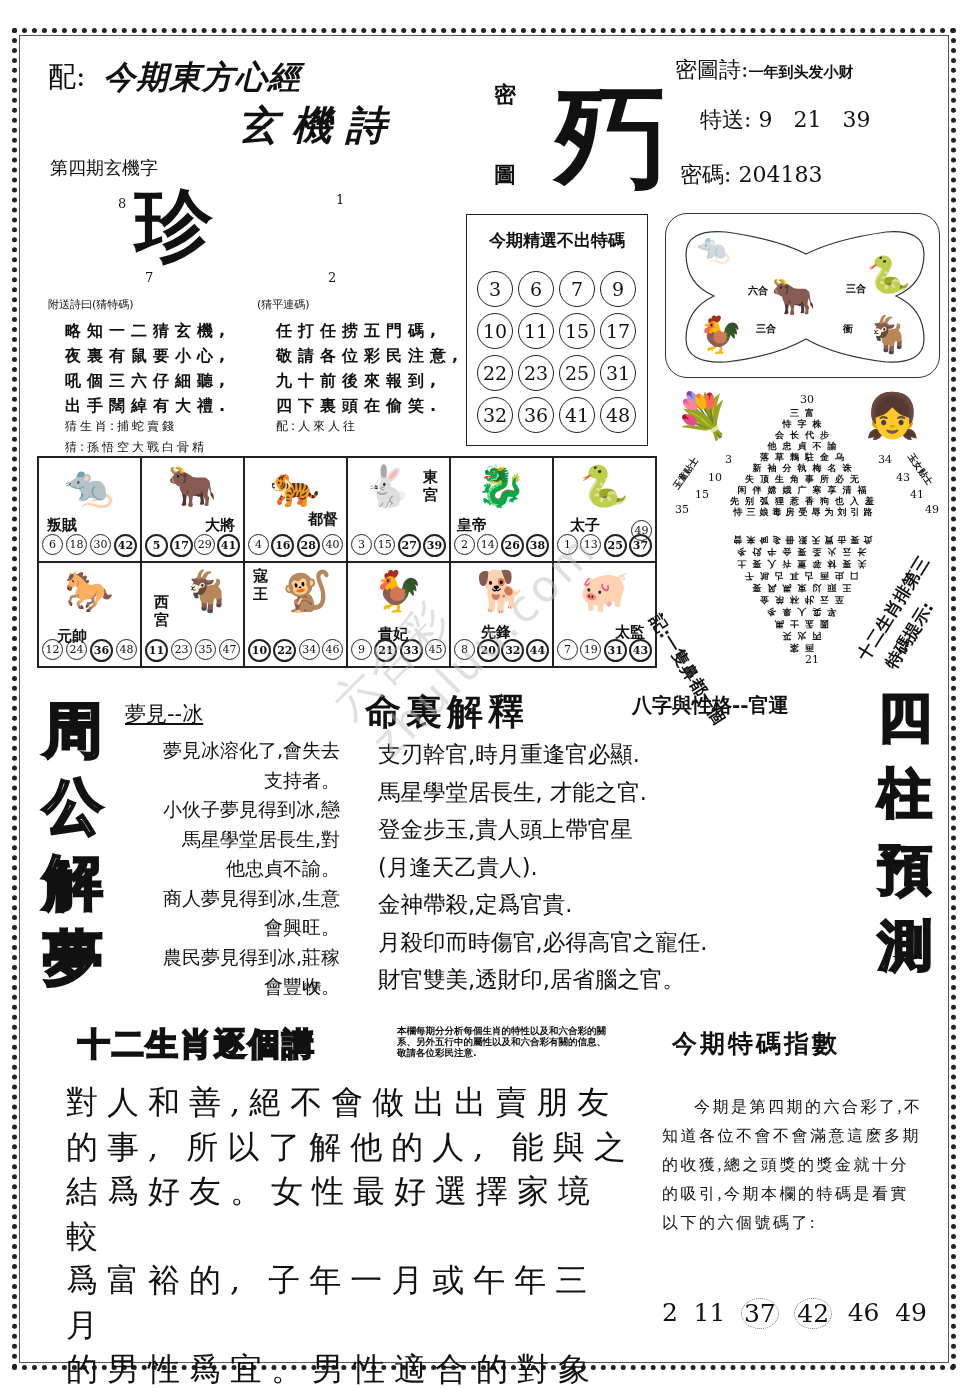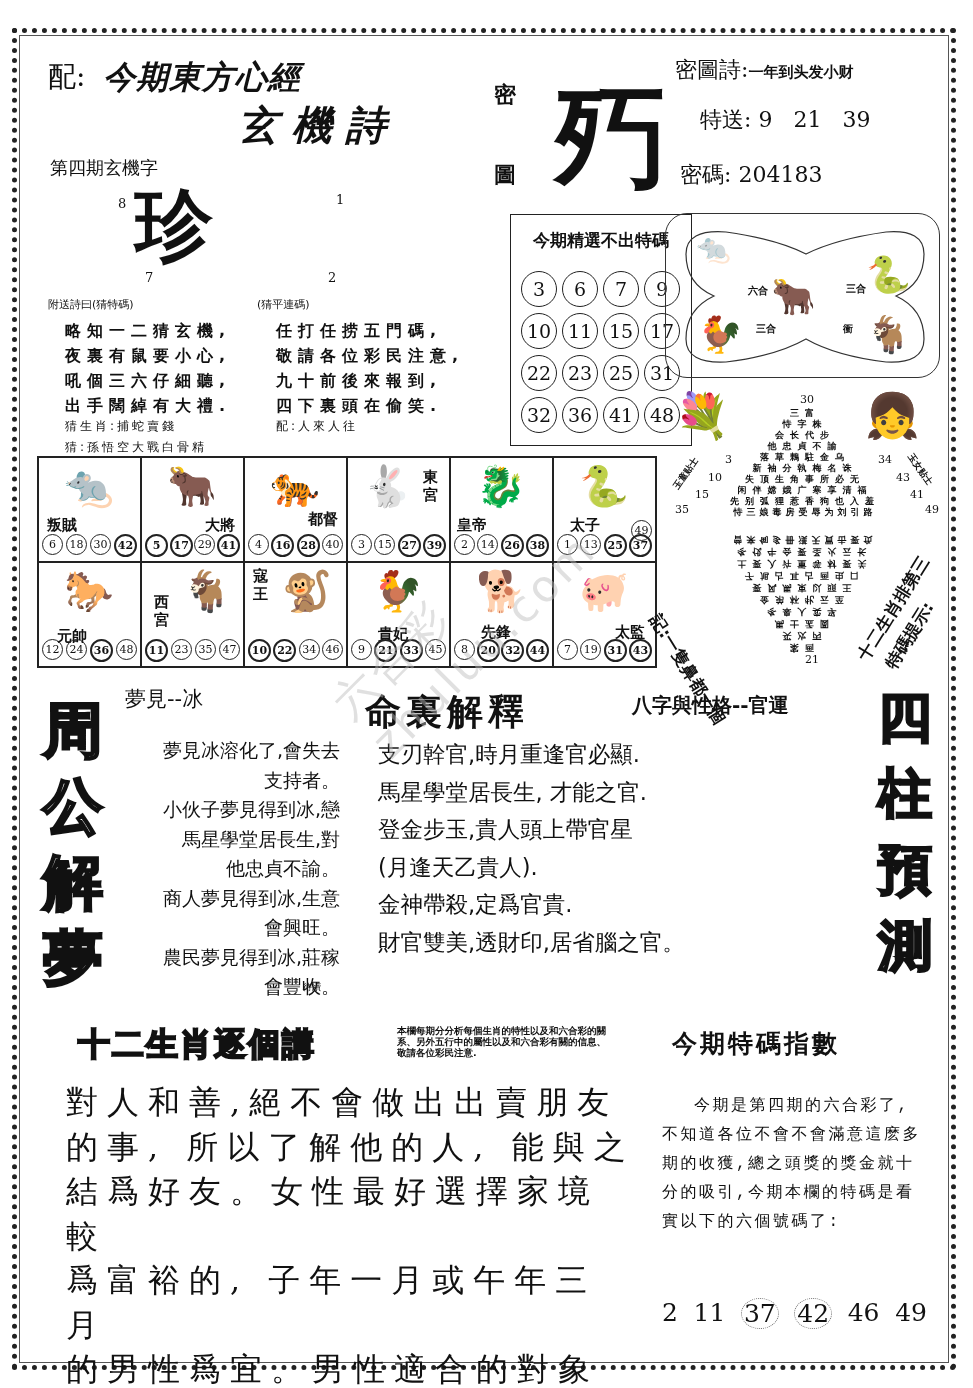--- a/index.html
+++ b/index.html
@@ -24,21 +24,21 @@
   #poem-label{left:675px;top:55px;font-size:22px;}
   #send-line{left:700px;top:105px;font-size:22px;}
   #code-line{left:680px;top:160px;font-size:22px;}
 
   
   .poem-head{font-size:11px;}
   .poem-line{font-size:16px;letter-spacing:6px;line-height:25px;font-weight:bold;}
   .poem-note{font-size:12px;letter-spacing:3px;}
 
   
-  #exclude-box{left:466px;top:214px;width:182px;height:232px;border:1.5px solid #222;box-sizing:border-box;margin-left:44px;}
+  #exclude-box{left:466px;top:214px;width:182px;height:232px;border:1.5px solid #222;box-sizing:border-box;}
   #exclude-title{position:absolute;left:0;right:0;top:14px;text-align:center;font-size:17px;font-weight:bold;}
   .ex-grid{position:absolute;left:10px;top:56px;display:grid;grid-template-columns:repeat(4,40px);grid-row-gap:6px;column-gap:1px;}
   .ex-ball{width:34px;height:34px;border:1.5px solid #222;border-radius:50%;display:flex;align-items:center;justify-content:center;
            font-size:19px;font-family:"DejaVu Serif","Liberation Serif",serif;}
 
   
   #relation-box{left:665px;top:213px;width:275px;height:165px;border:1.5px solid #333;border-radius:22px;box-sizing:border-box;}
   .rel-label{position:absolute;font-size:10px;font-weight:bold;}
   .rel-animal{position:absolute;font-size:36px;}
 
@@ -57,42 +57,42 @@
   
   #pyramid{left:670px;top:385px;width:270px;height:285px;}
   .pyr-line{position:absolute;left:0;right:0;text-align:center;font-size:9px;letter-spacing:6px;font-weight:bold;}
   .pyr-num{position:absolute;font-size:11px;font-family:"DejaVu Serif","Liberation Serif",serif;}
   .pyr-diag{position:absolute;font-size:17px;font-weight:900;}
   .pyr-side{position:absolute;font-size:9px;font-weight:bold;}
 
   
   .dream-vert{left:40px;top:692px;width:66px;font-size:60px;font-weight:900;line-height:76px;
               color:#fff;-webkit-text-stroke:2.5px #111;text-align:center;}
-  #dream-title{left:125px;top:685px;font-size:21px;}
+  #dream-title{left:125px;top:700px;font-size:21px;text-decoration:underline;}
   .dream-body{left:115px;top:736px;width:225px;font-size:19px;line-height:29.5px;text-align:right;}
   #dream-credit{left:303px;top:981px;font-size:9px;}
 
   
   #fate-title{left:365px;top:688px;font-size:36px;font-weight:900;letter-spacing:5px;}
   #fate-subtitle{left:632px;top:692px;font-size:20px;font-weight:bold;}
   .fate-body{left:378px;top:736px;font-size:22.5px;line-height:37.5px;}
 
   .sizhu{left:875px;top:680px;width:60px;font-size:54px;font-weight:900;line-height:76px;text-align:center;
          color:#fff;-webkit-text-stroke:2.5px #111;}
 
   
   #twelve-title{left:78px;top:1023px;font-size:32px;font-weight:900;color:#fff;-webkit-text-stroke:2px #111;letter-spacing:2px;}
   #twelve-note{left:397px;top:1025px;width:215px;font-size:9.5px;line-height:11px;font-weight:bold;}
   .twelve-body{left:66px;top:1080px;width:570px;font-size:32px;line-height:44.5px;letter-spacing:9px;
                font-family:"DejaVu Serif","Liberation Serif",serif;}
 
   
   #index-title{left:672px;top:1027px;font-size:25px;font-weight:900;letter-spacing:3px;}
   .index-body{left:662px;top:1092px;width:262px;font-size:16px;line-height:29px;letter-spacing:2.5px;
-              font-family:Liberation Mono, monospace;text-indent:2em;}
+              font-family:Liberation Serif, serif;text-indent:2em;}
   .index-nums{left:662px;top:1298px;width:265px;display:flex;justify-content:space-between;font-size:25px;
               font-family:"DejaVu Serif","Liberation Serif",serif;}
   .index-nums span.c{border:1px dotted #777;border-radius:50%;padding:0 2px;}
 
   .watermark{left:320px;top:690px;width:320px;font-size:44px;color:#bbb;opacity:.45;transform:rotate(-45deg);transform-origin:left top;letter-spacing:4px;}
 </style>
 </head>
 <body>
 
 <div class="frame"></div>
@@ -367,20 +367,21 @@
 <div class="abs" id="dream-credit">待續</div>
 
 <div class="abs" id="fate-title">命裏解釋</div>
 <div class="abs" id="fate-subtitle">八字與性格--官運</div>
 <div class="abs fate-body">
   <div>支刃幹官,時月重逢官必顯.</div>
   <div>馬星學堂居長生, 才能之官.</div>
   <div>登金步玉,貴人頭上帶官星</div>
   <div>(月逢天乙貴人).</div>
   <div>金神帶殺,定爲官貴.</div>
+  <div>月殺印而時傷官,必得高官之寵任.</div>
   <div>財官雙美,透財印,居省腦之官。</div>
 </div>
 
 <div class="abs sizhu">
   <div>四</div>
   <div>柱</div>
   <div>預</div>
   <div>測</div>
 </div>
 

